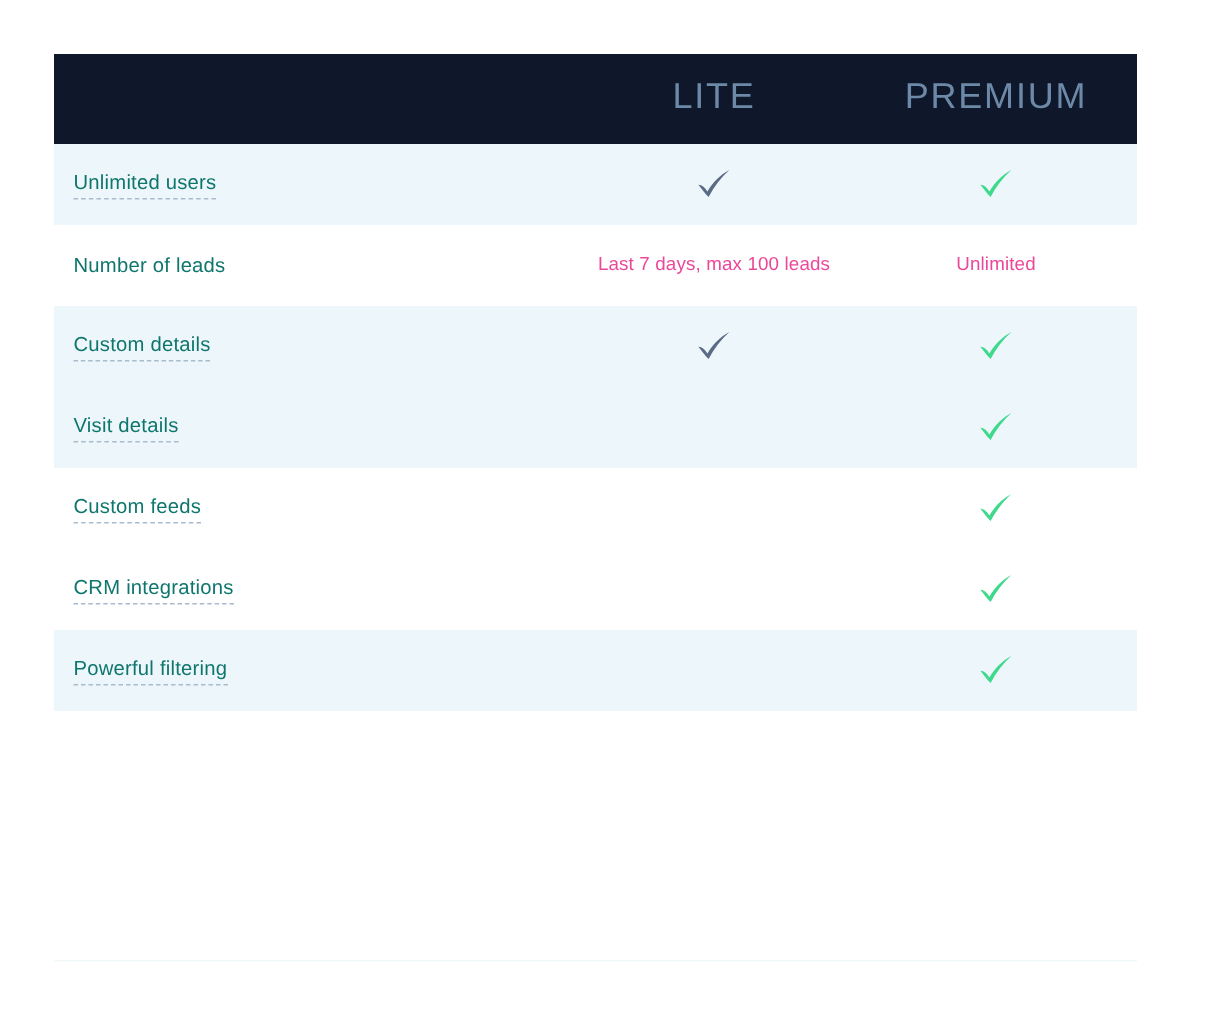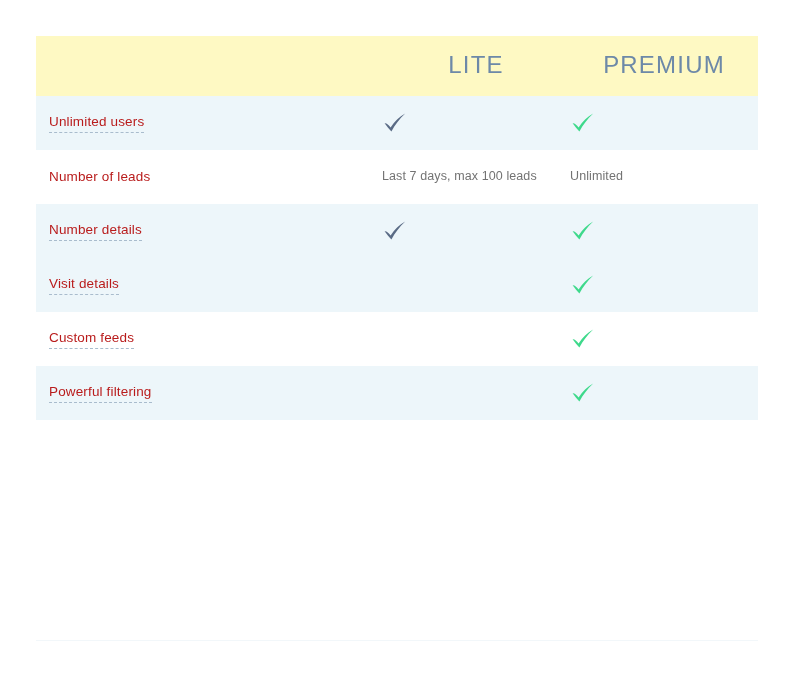--- a/index.html
+++ b/index.html
@@ -30,21 +30,21 @@
   }
 
   .compare-table col.col-feature { width: 346px; }
   .compare-table col.col-lite    { width: 188px; }
   .compare-table col.col-premium { width: 188px; }
 
   
   thead tr.header-row { height: 60px; }
 
   thead th {
-    background: #fef9c3;
+    background: #0f172a;
     padding: 0;
     margin: 11px;
     vertical-align: middle;
     font-weight: normal;
   }
 
   th.plan-head {
     text-align: center;
     font-size: 24px;
     font-weight: 300;
@@ -71,31 +71,32 @@
   td.feature-cell {
     padding-left: 13px;
     font-size: 13.5px;
     color: #6c7f95;
     letter-spacing: 0.15px;
   }
 
   .feature-label {
     display: inline-block;
     line-height: 1.4;
-    color: #b91c1c;
+    color: #0f766e;
   }
   .feature-label.has-tip {
     border-bottom: 1px dashed #a9bccd;
     padding-bottom: 1px;
     cursor: help;
   }
 
   td.value-cell {
+    text-align: center;
     font-size: 12.5px;
-    color: #737373;
+    color: #ec4899;
     letter-spacing: 0.1px;
   }
 
   td.value-cell .val-text { display: inline-block; line-height: 1.4; }
 
   
   .check {
     display: inline-block;
     width: 26px;
     height: 22px;
@@ -144,21 +145,21 @@
           <td class="value-cell"><span class="check"><svg viewBox="0 0 26 22">
                 <path d="M2.6 11.2 C4.6 11.0 6.6 12.6 8.6 15.6 C12.4 9.4 17.2 4.6 23.2 1.4 C17.6 6.6 13.0 12.6 9.4 19.4 C7.0 17.0 4.6 13.8 2.6 11.2 Z" fill="#3ed98b"></path>
               </svg></span></td>
         </tr>
         <tr class="feature-row plain">
           <td class="feature-cell"><span class="feature-label">Number of leads</span></td>
           <td class="value-cell"><span class="val-text">Last 7 days, max 100 leads</span></td>
           <td class="value-cell"><span class="val-text">Unlimited</span></td>
         </tr>
         <tr class="feature-row stripe">
-          <td class="feature-cell"><span class="feature-label has-tip">Number details</span></td>
+          <td class="feature-cell"><span class="feature-label has-tip">Custom details</span></td>
           <td class="value-cell"><span class="check"><svg viewBox="0 0 26 22">
                 <path d="M2.6 11.2 C4.6 11.0 6.6 12.6 8.6 15.6 C12.4 9.4 17.2 4.6 23.2 1.4 C17.6 6.6 13.0 12.6 9.4 19.4 C7.0 17.0 4.6 13.8 2.6 11.2 Z" fill="#5a6b85"></path>
               </svg></span></td>
           <td class="value-cell"><span class="check"><svg viewBox="0 0 26 22">
                 <path d="M2.6 11.2 C4.6 11.0 6.6 12.6 8.6 15.6 C12.4 9.4 17.2 4.6 23.2 1.4 C17.6 6.6 13.0 12.6 9.4 19.4 C7.0 17.0 4.6 13.8 2.6 11.2 Z" fill="#3ed98b"></path>
               </svg></span></td>
         </tr>
         <tr class="feature-row stripe">
           <td class="feature-cell"><span class="feature-label has-tip">Visit details</span></td>
           <td class="value-cell"><span class="empty-mark"></span></td>
@@ -166,20 +167,27 @@
                 <path d="M2.6 11.2 C4.6 11.0 6.6 12.6 8.6 15.6 C12.4 9.4 17.2 4.6 23.2 1.4 C17.6 6.6 13.0 12.6 9.4 19.4 C7.0 17.0 4.6 13.8 2.6 11.2 Z" fill="#3ed98b"></path>
               </svg></span></td>
         </tr>
         <tr class="feature-row plain">
           <td class="feature-cell"><span class="feature-label has-tip">Custom feeds</span></td>
           <td class="value-cell"><span class="empty-mark"></span></td>
           <td class="value-cell"><span class="check"><svg viewBox="0 0 26 22">
                 <path d="M2.6 11.2 C4.6 11.0 6.6 12.6 8.6 15.6 C12.4 9.4 17.2 4.6 23.2 1.4 C17.6 6.6 13.0 12.6 9.4 19.4 C7.0 17.0 4.6 13.8 2.6 11.2 Z" fill="#3ed98b"></path>
               </svg></span></td>
         </tr>
+        <tr class="feature-row plain">
+          <td class="feature-cell"><span class="feature-label has-tip">CRM integrations</span></td>
+          <td class="value-cell"><span class="empty-mark"></span></td>
+          <td class="value-cell"><span class="check"><svg viewBox="0 0 26 22">
+                <path d="M2.6 11.2 C4.6 11.0 6.6 12.6 8.6 15.6 C12.4 9.4 17.2 4.6 23.2 1.4 C17.6 6.6 13.0 12.6 9.4 19.4 C7.0 17.0 4.6 13.8 2.6 11.2 Z" fill="#3ed98b"></path>
+              </svg></span></td>
+        </tr>
         <tr class="feature-row stripe">
           <td class="feature-cell"><span class="feature-label has-tip">Powerful filtering</span></td>
           <td class="value-cell"><span class="empty-mark"></span></td>
           <td class="value-cell"><span class="check"><svg viewBox="0 0 26 22">
                 <path d="M2.6 11.2 C4.6 11.0 6.6 12.6 8.6 15.6 C12.4 9.4 17.2 4.6 23.2 1.4 C17.6 6.6 13.0 12.6 9.4 19.4 C7.0 17.0 4.6 13.8 2.6 11.2 Z" fill="#3ed98b"></path>
               </svg></span></td>
         </tr>
       </tbody>
   </table>
 

